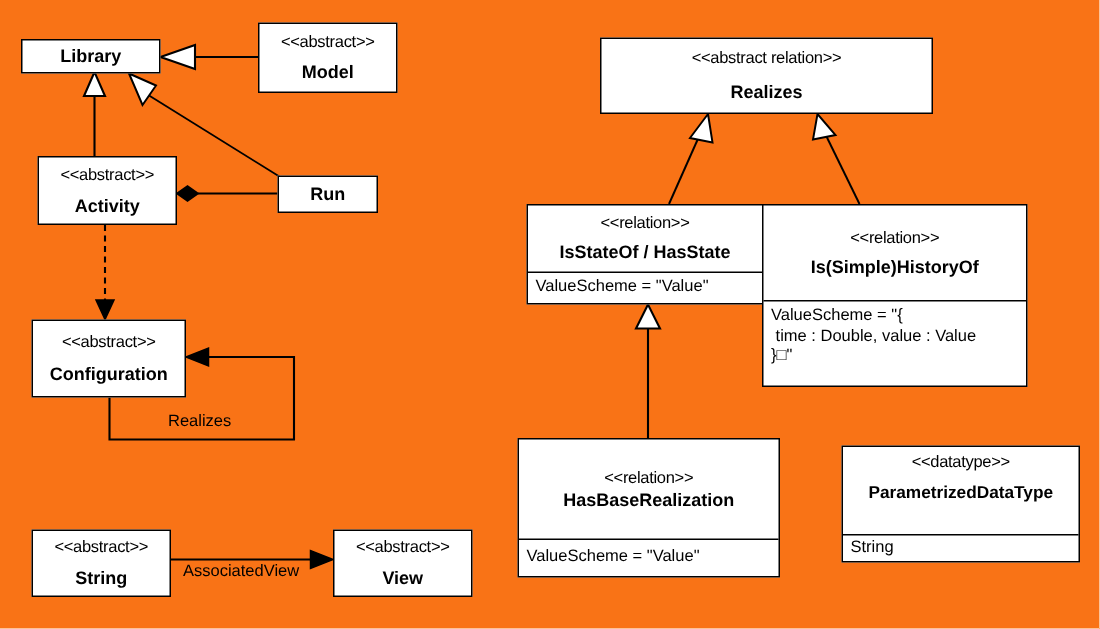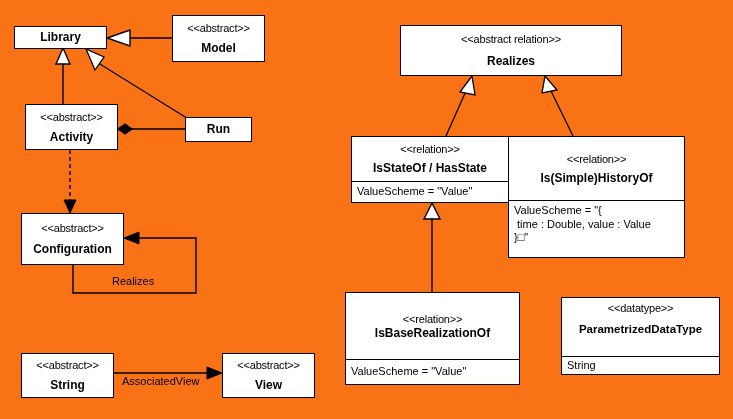--- a/index.html
+++ b/index.html
@@ -212,21 +212,21 @@
     <div class="sect attrs" style="flex:1;justify-content:flex-start;padding-top:3px;">
       <div class="attr">ValueScheme = "{</div>
       <div class="attr"> time : Double, value : Value</div>
       <div class="attr">}□"</div>
     </div>
   </div>
 
   <div class="cls" style="left:345px;top:292px;width:175px;height:93px;">
     <div class="sect head" style="height:66px;">
       <div class="stereo">&lt;&lt;relation&gt;&gt;</div>
-      <div class="cname">IsBaseRealizationOf</div>
+      <div class="cname">HasBaseRealization</div>
     </div>
     <div class="sect attrs" style="flex:1;">
       <div class="attr">ValueScheme = "Value"</div>
     </div>
   </div>
 
   <div class="cls" style="left:561px;top:297px;width:159px;height:78px;gap:16px;">
     <div class="sect head" style="height:52px;">
       <div class="stereo">&lt;&lt;datatype&gt;&gt;</div>
       <div class="cname small" style="margin-top:7px;">ParametrizedDataType</div>

